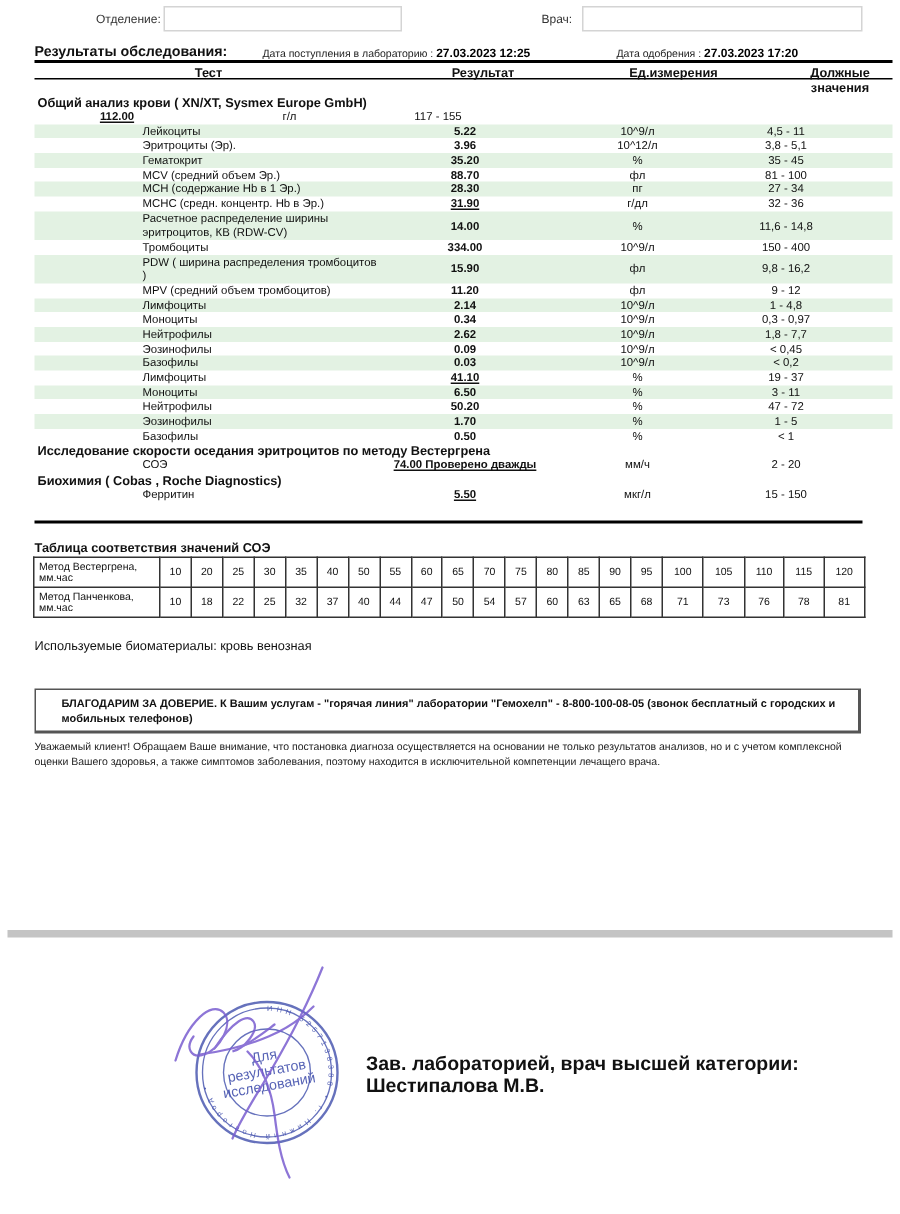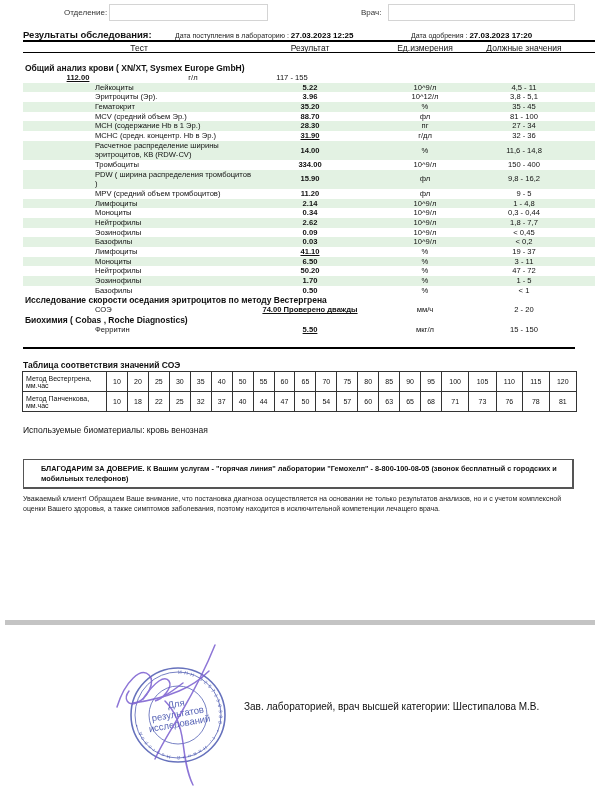--- a/index.html
+++ b/index.html
@@ -25,21 +25,21 @@
   #approved-label { left:388px; }
 
   .thick-rule { position:absolute; top:40px; left:23px; width:572px; height:2px; background:#000; }
 
   
   .col-test   { flex:0 0 232px; padding-left:72px; }
   .col-result { flex:0 0 110px; text-align:center; }
   .col-unit   { flex:0 0 120px; text-align:center; }
   .col-range  { flex:0 0 78px;  text-align:center; }
 
-  .table-head { position:absolute; top:43px; left:23px; width:572px; height:10px; display:flex; font-size:8.5px; font-weight:normal; border-bottom:1px solid #000; padding-bottom:1px; }
+  .table-head { position:absolute; top:43px; left:23px; width:572px; height:10px; display:flex; font-size:8.5px; font-weight:bold; border-bottom:1px solid #000; padding-bottom:1px;gap:12px; }
   .table-head .col-test { padding-left:0; text-align:center; }
 
   .table-body { position:absolute; top:63px; left:23px; width:572px; }
   .section-title { font-size:8.5px; font-weight:bold; line-height:10px; padding-left:2px; }
   .lab-row { display:flex; align-items:center; min-height:9.7px; font-size:7.6px; line-height:9.6px; }
   .lab-row.shade { background:#e3f2e3; }
   .c-test { flex:0 0 232px; padding-left:72px; }
   .c-result { flex:0 0 110px; text-align:center; font-weight:bold; }
   .c-result .flag { text-decoration:underline; }
   .c-unit { flex:0 0 120px; text-align:center; }
@@ -55,21 +55,21 @@
   table.soe td.lbl { text-align:left; font-size:7px; padding-left:3px; width:84px; }
 
   .biomaterials { position:absolute; top:425px; left:23px; font-size:8.5px; }
 
   .notice-box { position:absolute; top:459px; left:23px; width:551px; border:1px solid #555; border-right-width:2px; border-bottom-width:2px; padding:4px 10px 4px 17px; font-size:7.3px; font-weight:bold; line-height:9.5px; }
   .disclaimer { position:absolute; top:494px; left:23px; width:552px; font-size:7px; line-height:9.6px; color:#222; }
 
   .footer-divider { position:absolute; top:620px; left:5px; width:590px; height:5px; background:#c4c4c4; }
 
   .stamp-wrap { position:absolute; top:641px; left:103px; width:155px; height:160px; }
-  .sig-caption { position:absolute; top:701px; left:244px; font-size:10px; font-weight:normal; }
+  .sig-caption { position:absolute; top:701px; left:244px; font-size:13px; font-weight:bold; }
 </style>
 </head>
 <body>
 
 <div id="doc">
 
   <div class="form-line">
     <span class="form-label" id="dept-label">Отделение:</span>
     <input class="form-input" id="dept-input" type="text" value="" style="">
     <span class="form-label" id="doctor-label">Врач:</span>
@@ -155,33 +155,33 @@
       <div class="lab-row shade">
         <span class="c-test">PDW ( ширина распределения тромбоцитов )</span>
         <span class="c-result"><span>15.90</span></span>
         <span class="c-unit">фл</span>
         <span class="c-range">9,8 - 16,2</span>
       </div>
       <div class="lab-row">
         <span class="c-test">MPV (средний объем тромбоцитов)</span>
         <span class="c-result"><span>11.20</span></span>
         <span class="c-unit">фл</span>
-        <span class="c-range">9 - 5</span>
+        <span class="c-range">9 - 12</span>
       </div>
       <div class="lab-row shade">
         <span class="c-test">Лимфоциты</span>
         <span class="c-result"><span>2.14</span></span>
         <span class="c-unit">10^9/л</span>
         <span class="c-range">1 - 4,8</span>
       </div>
       <div class="lab-row">
         <span class="c-test">Моноциты</span>
         <span class="c-result"><span>0.34</span></span>
         <span class="c-unit">10^9/л</span>
-        <span class="c-range">0,3 - 0,44</span>
+        <span class="c-range">0,3 - 0,97</span>
       </div>
       <div class="lab-row shade">
         <span class="c-test">Нейтрофилы</span>
         <span class="c-result"><span>2.62</span></span>
         <span class="c-unit">10^9/л</span>
         <span class="c-range">1,8 - 7,7</span>
       </div>
       <div class="lab-row">
         <span class="c-test">Эозинофилы</span>
         <span class="c-result"><span>0.09</span></span>

